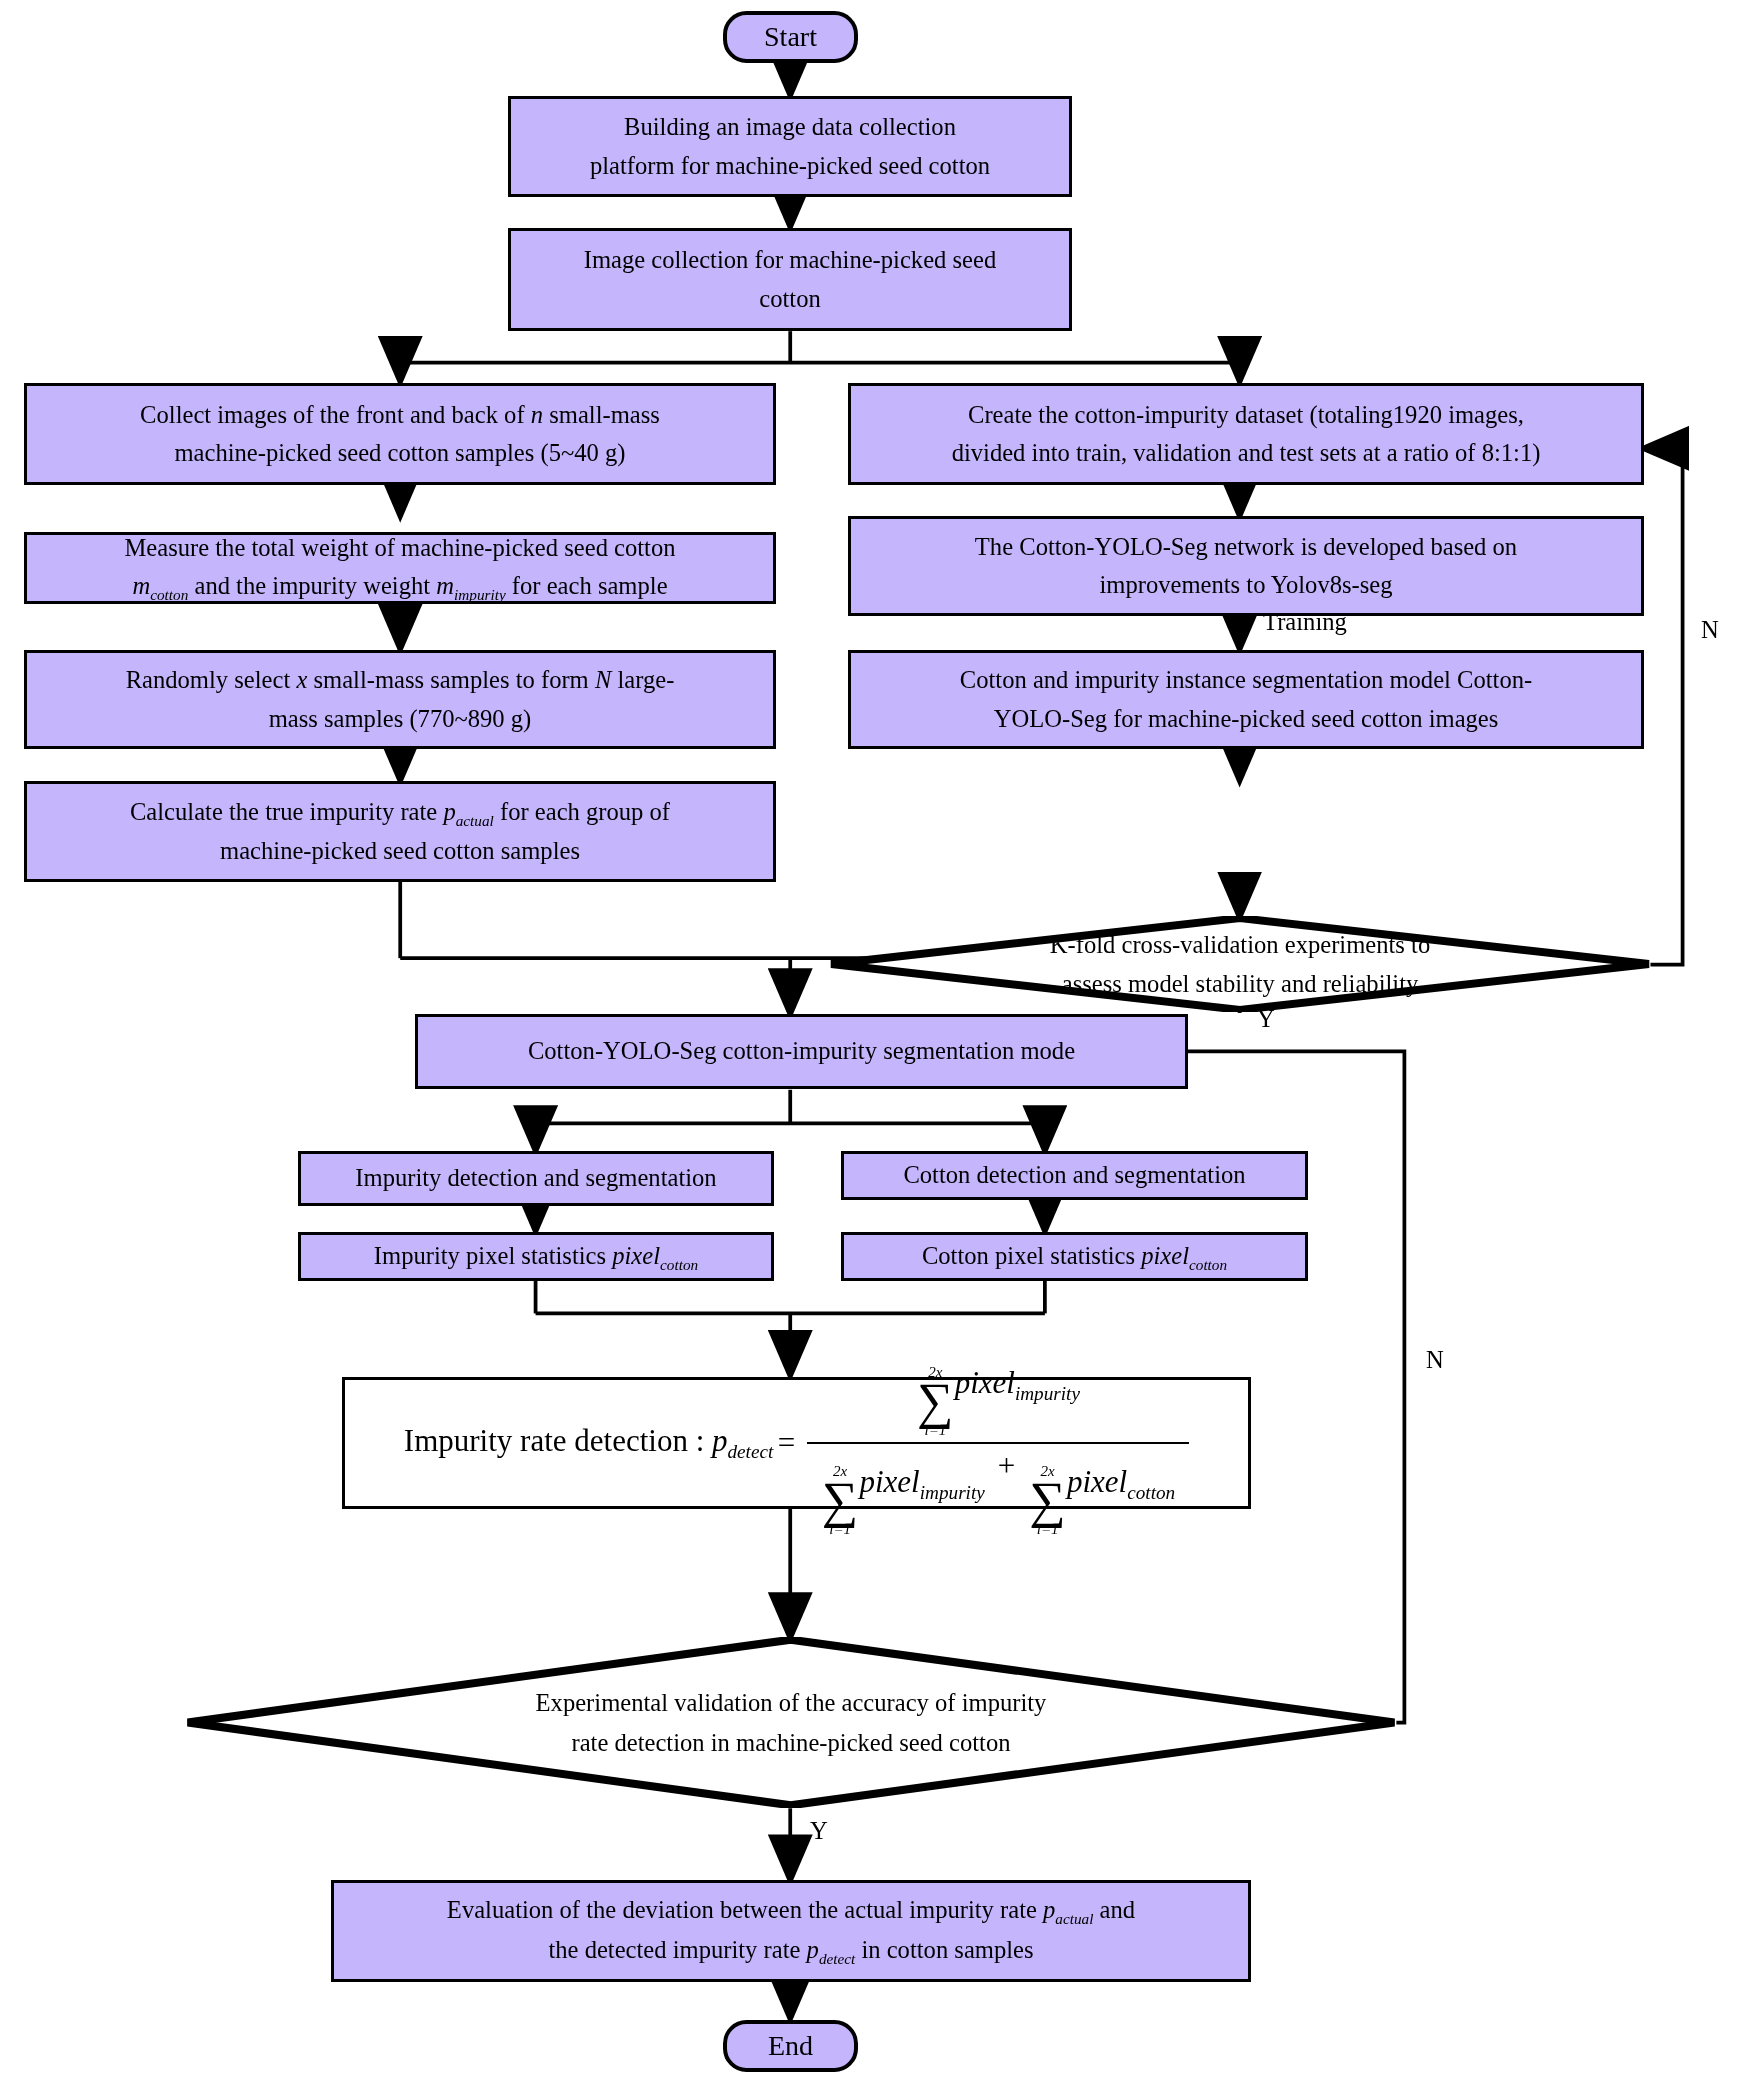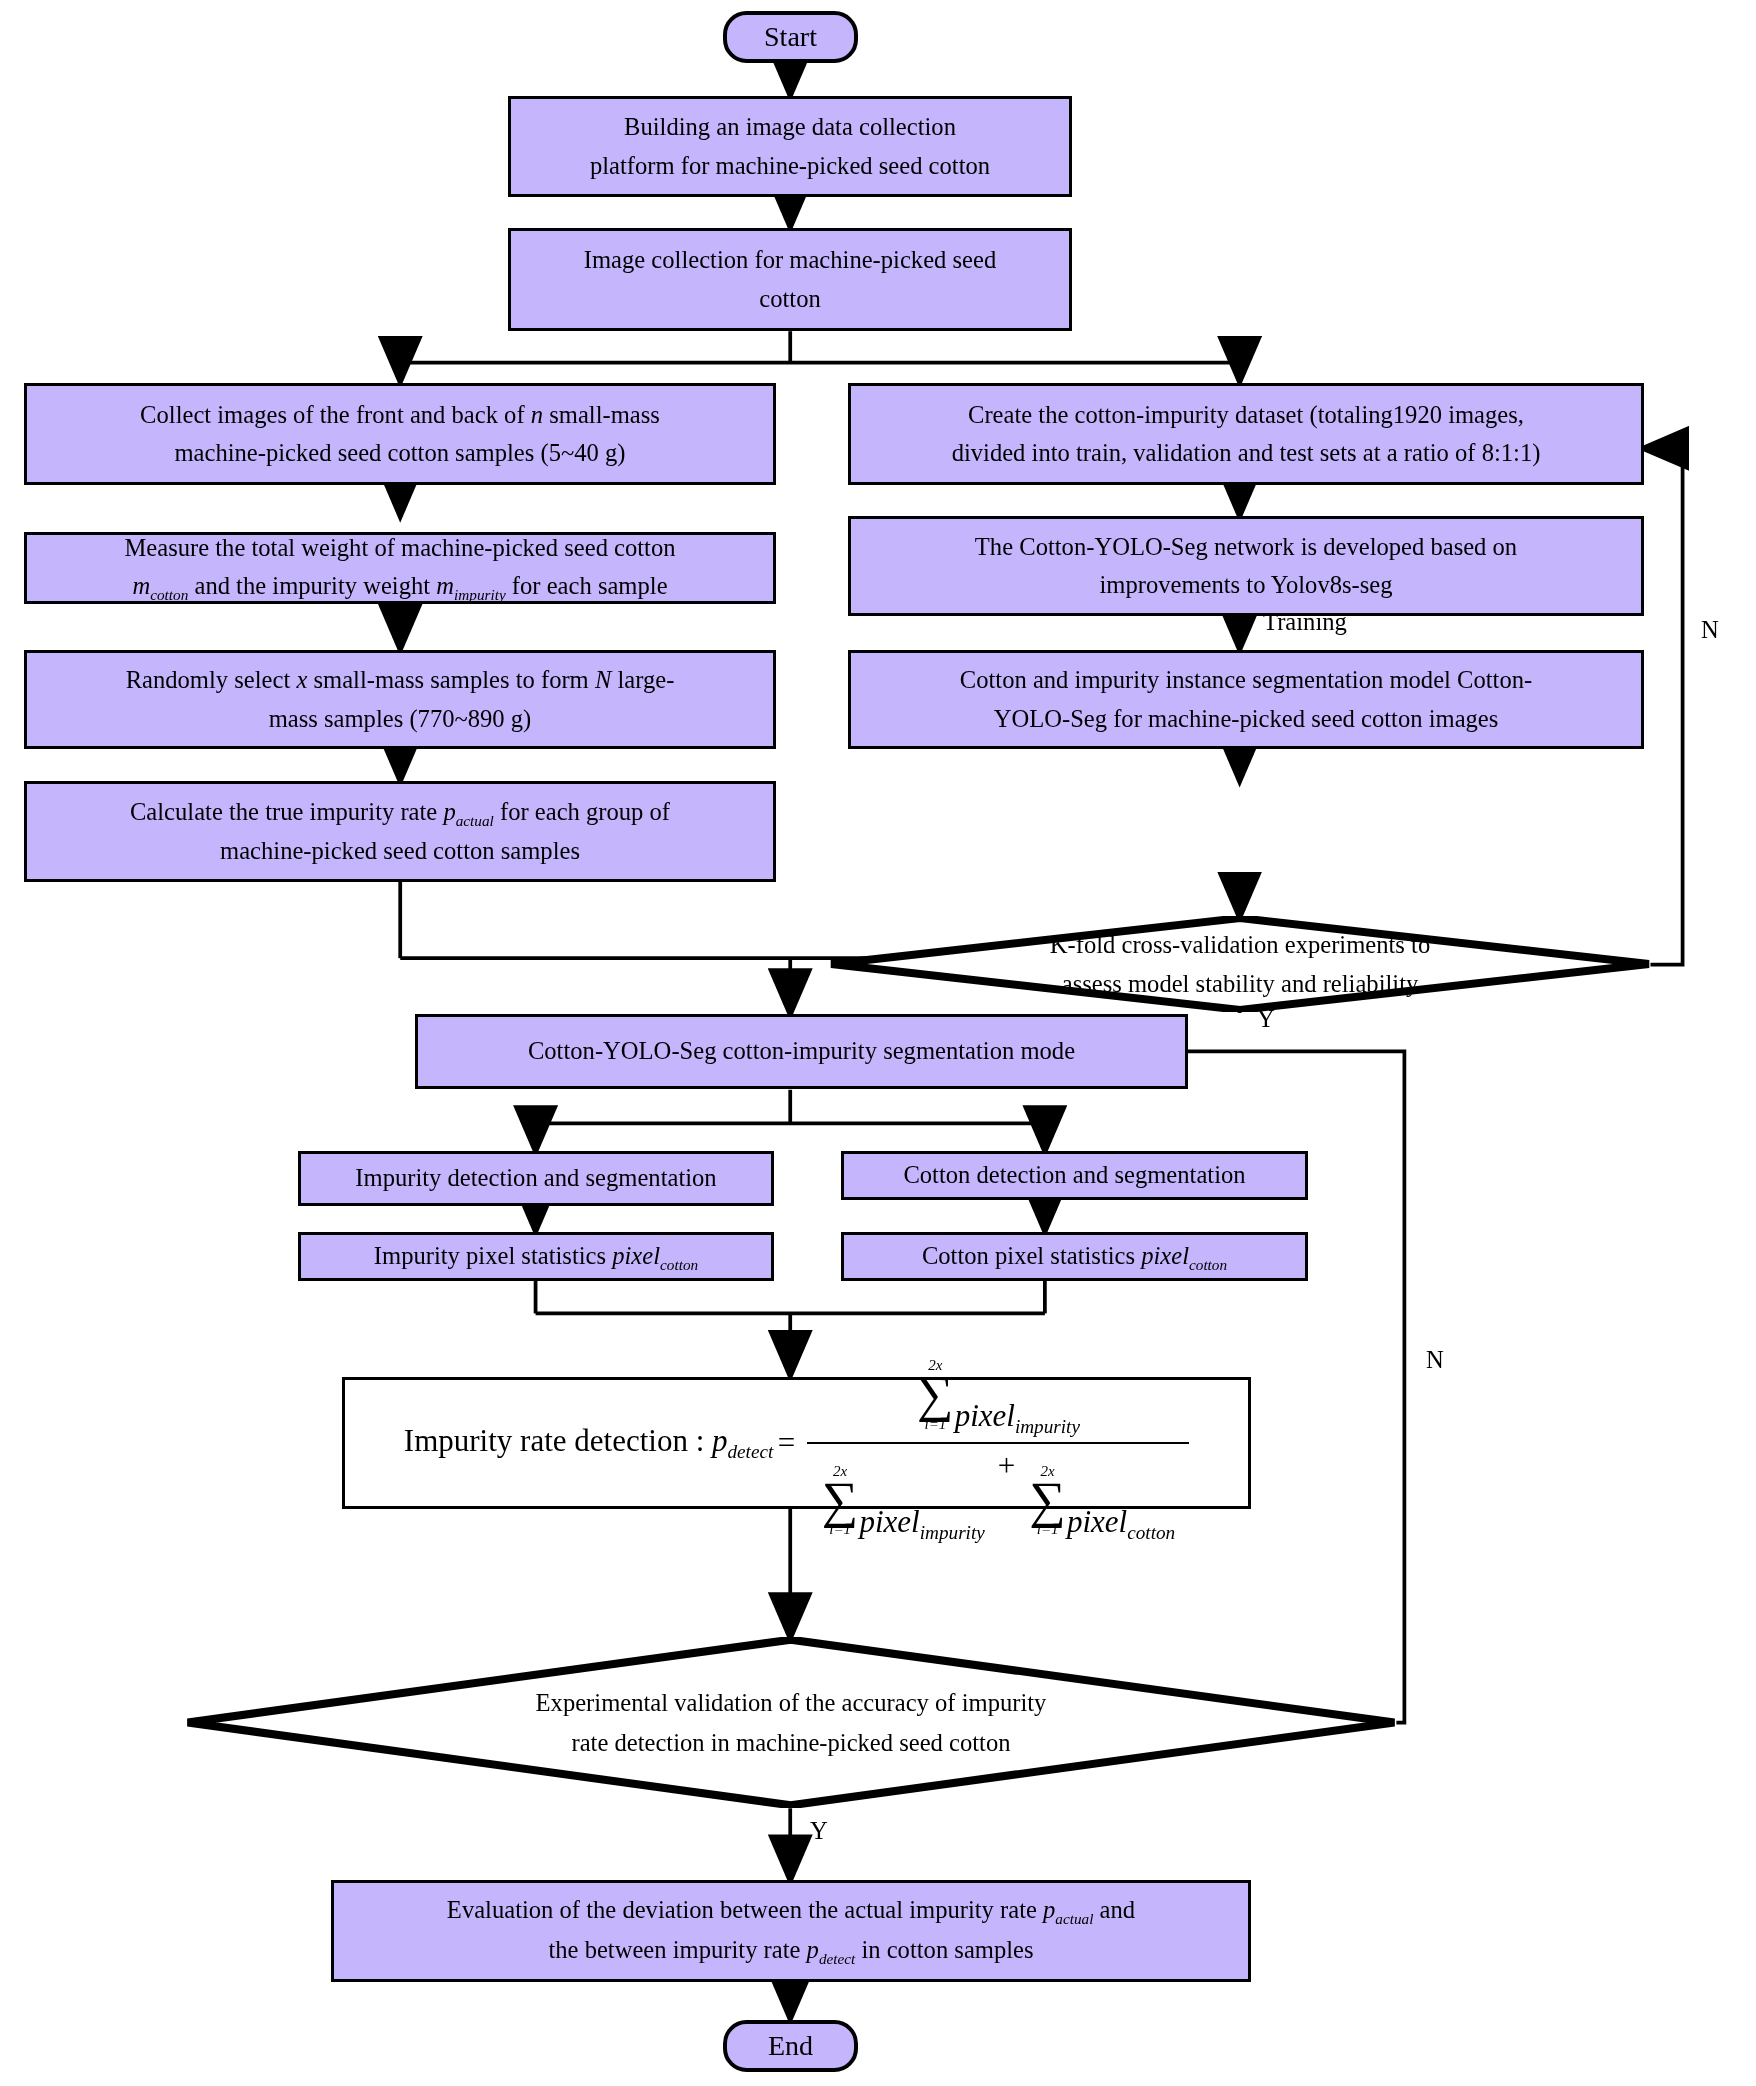--- a/index.html
+++ b/index.html
@@ -97,21 +97,21 @@
   }
   .sigma{
     display:inline-flex;
     flex-direction:column;
     align-items:center;
     line-height:1;
     margin:0 1.1px;
   }
   .sigma .lim{ font-size:15px; font-style:italic; }
   .sigma .big{ font-size:51px; line-height:0.85; font-family:"Liberation Serif","DejaVu Serif",serif;}
-  .term-t{ font-size:31px; font-style:italic; white-space:nowrap;margin-top:40px;}
+  .term-t{ font-size:31px; font-style:italic; white-space:nowrap;}
   sub{ font-size:0.62em; font-style:italic; }
   .it{ font-style:italic; }
   .plus{ font-size:31px; padding:0 5.3px; }
 </style>
 </head>
 <body>
 
 <div id="canvas">
 
   <svg id="wires" viewBox="0 0 3284 3901">
@@ -342,21 +342,21 @@
 
   <div class="edgelabel" style="left:1426px;top:1348px;">N</div>
   <div class="edgelabel" style="left:810px;top:1819px;">Y</div>
 
   <div class="node" style="left:331px;top:1880px;width:920px;height:102px;">
     <div>
       <div>
         <span>Evaluation of the deviation between the actual impurity rate </span><span class="it"><span>p</span><sub>actual</sub></span><span> and</span>
       </div>
       <div>
-        <span>the between impurity rate </span><span class="it"><span>p</span><sub>detect</sub></span><span> in cotton samples</span>
+        <span>the detected impurity rate </span><span class="it"><span>p</span><sub>detect</sub></span><span> in cotton samples</span>
       </div>
     </div>
   </div>
 
   <div class="node term" style="left:723px;top:2020px;width:135px;height:52px;font-size:28px;">
     <span>End</span>
   </div>
 
 </div>
 

